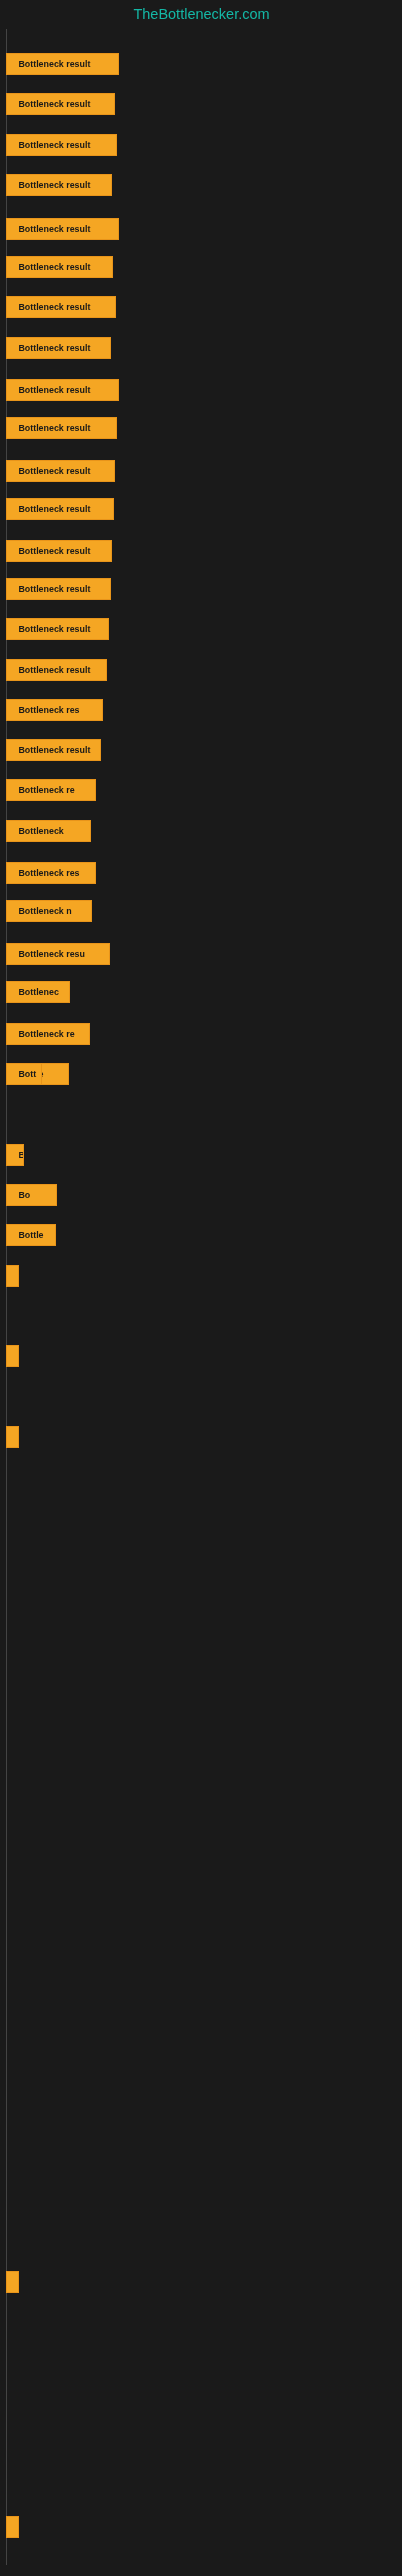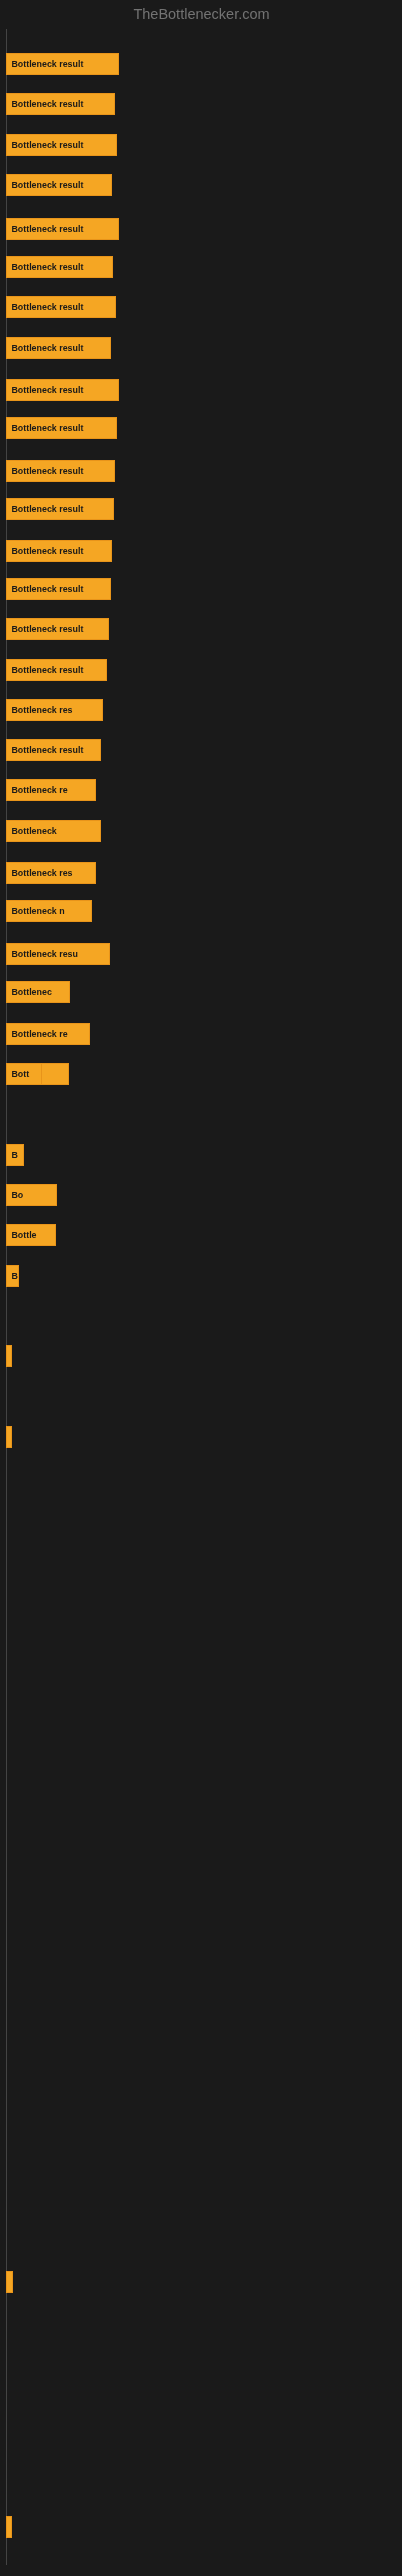--- a/index.html
+++ b/index.html
@@ -11,42 +11,42 @@
     body {
       width: 403px;
       min-height: 2576px;
       background-color: #1a1a1a;
       font-family: Arial, sans-serif;
       position: relative;
     }
 
     .site-title {
       text-align: center;
-      color: #737373;
+      color: #14b8a6;
       font-size: 14.5px;
       padding: 6.4px 0;
       background-color: #1a1a1a;
     }
 
     .chart-area {
       position: relative;
       width: 403px;
       height: 2536px;
       background-color: #1a1a1a;
     }
 
     .bottleneck-bar {
       position: absolute;
       left: 6.4px;
       height: 22.5px;
       background-color: #f5a623;
       border: 0.8px solid #e8941a;
       display: flex;
       align-items: center;
-      padding-left: 4px;
+      padding-left: 11px;
       overflow: hidden;
     }
 
     .bottleneck-bar span {
       color: #1a1a1a;
       font-size: 8.9px;
       font-weight: bold;
       white-space: nowrap;
     }
 
@@ -119,21 +119,21 @@
     </div>
     <div class="bottleneck-bar" style="top: 670px; width: 97px;">
       <span>Bottleneck res</span>
     </div>
     <div class="bottleneck-bar" style="top: 710px; width: 95px;">
       <span>Bottleneck result</span>
     </div>
     <div class="bottleneck-bar" style="top: 750px; width: 90px;">
       <span>Bottleneck re</span>
     </div>
-    <div class="bottleneck-bar" style="top: 791px; width: 95px;">
+    <div class="bottleneck-bar" style="top: 791px; width: 85px;">
       <span>Bottleneck</span>
     </div>
     <div class="bottleneck-bar" style="top: 833px; width: 90px;">
       <span>Bottleneck res</span>
     </div>
     <div class="bottleneck-bar" style="top: 871px; width: 86px;">
       <span>Bottleneck n</span>
     </div>
     <div class="bottleneck-bar" style="top: 914px; width: 104px;">
       <span>Bottleneck resu</span>

